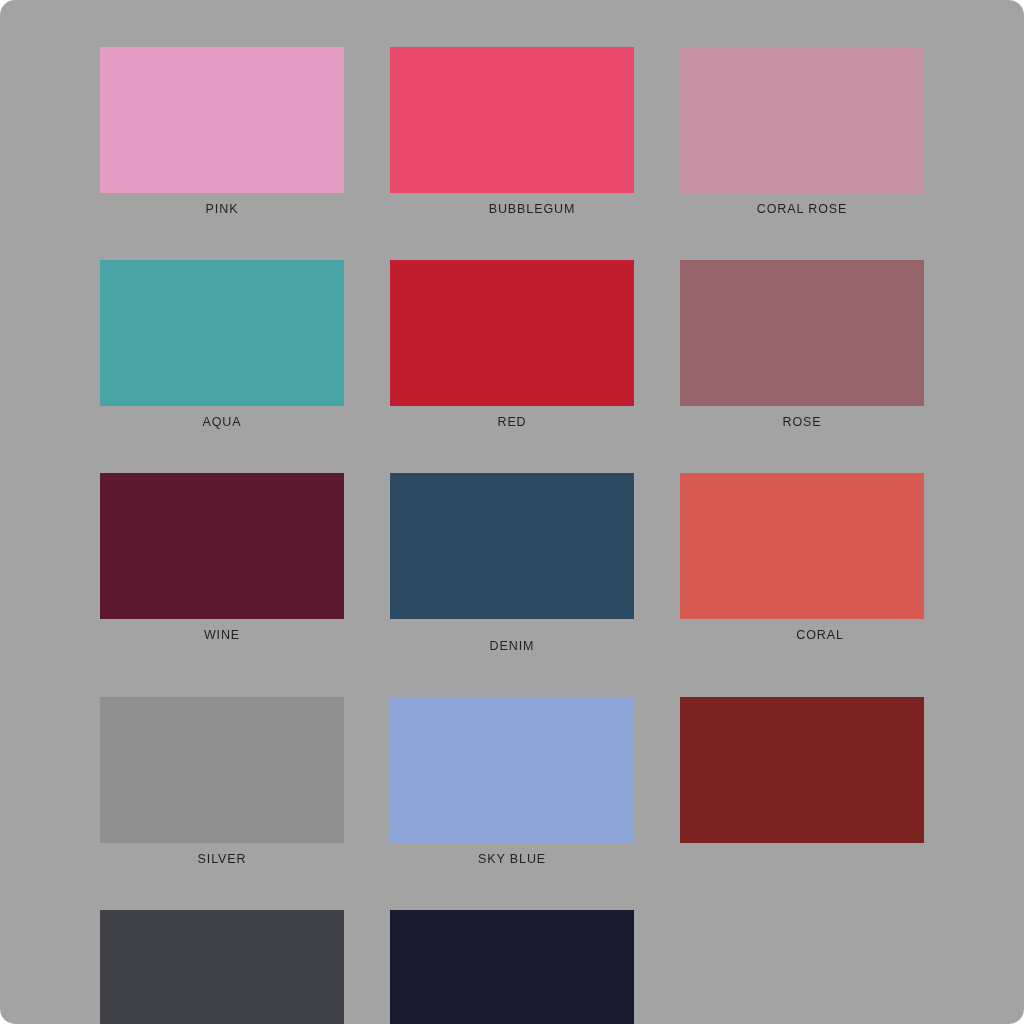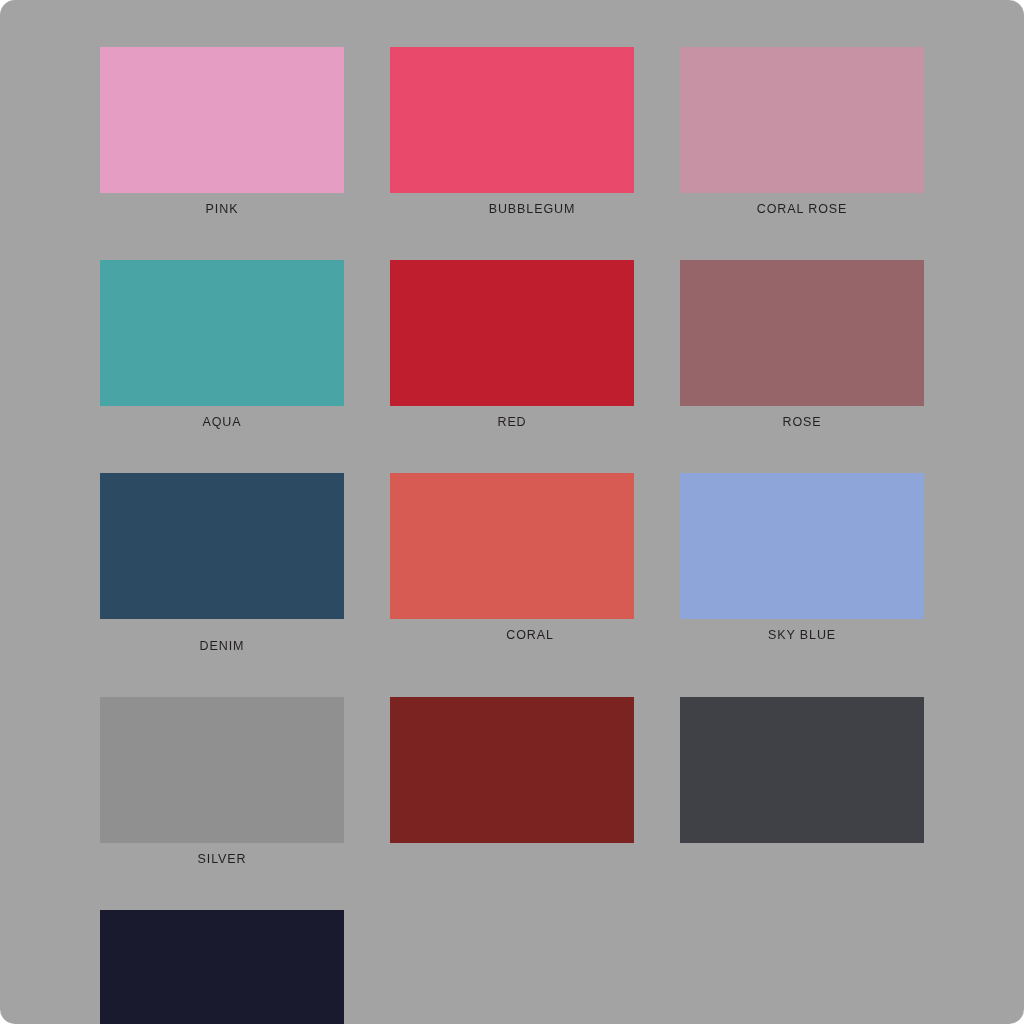--- a/index.html
+++ b/index.html
@@ -78,34 +78,38 @@
       </div>
       <div class="swatch-cell">
         <div class="swatch-chip" style="background-color: rgb(190, 30, 45);"></div>
         <div class="swatch-label" style="color: rgb(35, 31, 32);">RED</div>
       </div>
       <div class="swatch-cell">
         <div class="swatch-chip" style="background-color: rgb(150, 101, 106);"></div>
         <div class="swatch-label" style="color: rgb(35, 31, 32);">ROSE</div>
       </div>
       <div class="swatch-cell">
+        <div class="swatch-chip" style="background-color: rgb(92, 26, 49);"></div>
+        <div class="swatch-label" style="color: rgb(35, 31, 32);">WINE</div>
+      </div>
+      <div class="swatch-cell">
         <div class="swatch-chip" style="background-color: rgb(44, 75, 99);"></div>
         <div class="swatch-label" style="color: rgb(35, 31, 32); margin-top: 20px;">DENIM</div>
       </div>
       <div class="swatch-cell">
         <div class="swatch-chip" style="background-color: rgb(215, 91, 82);"></div>
         <div class="swatch-label" style="color: rgb(35, 31, 32); margin-left: 36px;">CORAL</div>
       </div>
       <div class="swatch-cell">
+        <div class="swatch-chip" style="background-color: rgb(144, 144, 144);"></div>
+        <div class="swatch-label" style="color: rgb(35, 31, 32);">SILVER</div>
+      </div>
+      <div class="swatch-cell">
         <div class="swatch-chip" style="background-color: rgb(142, 165, 217);"></div>
         <div class="swatch-label" style="color: rgb(35, 31, 32);">SKY BLUE</div>
-      </div>
-      <div class="swatch-cell">
-        <div class="swatch-chip" style="background-color: rgb(144, 144, 144);"></div>
-        <div class="swatch-label" style="color: rgb(35, 31, 32);">SILVER</div>
       </div>
       <div class="swatch-cell">
         <div class="swatch-chip" style="background-color: rgb(123, 35, 32);"></div>
       </div>
       <div class="swatch-cell">
         <div class="swatch-chip" style="background-color: rgb(63, 65, 71);"></div>
       </div>
       <div class="swatch-cell">
         <div class="swatch-chip" style="background-color: rgb(25, 26, 46);"></div>
       </div>

